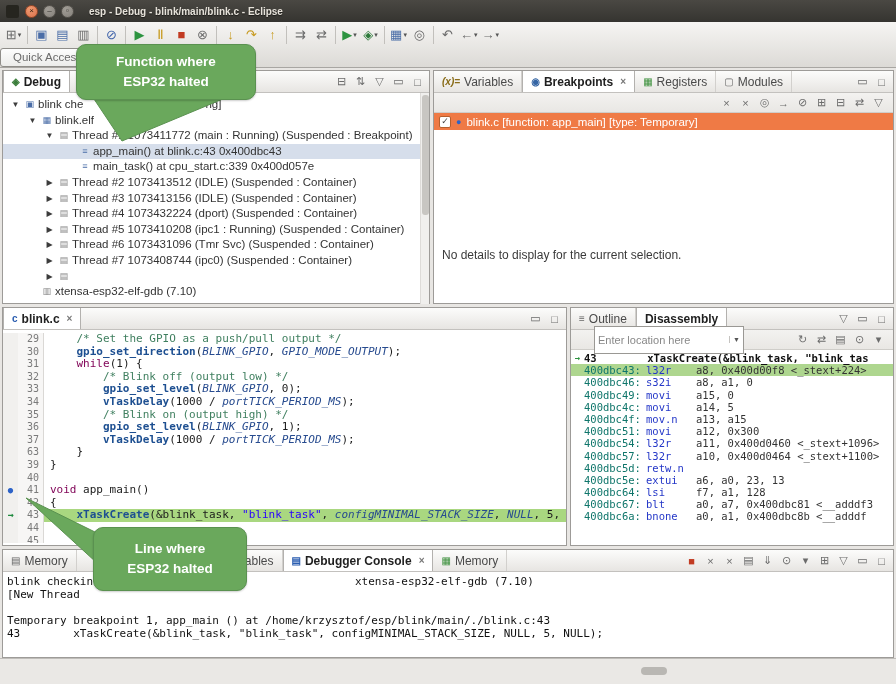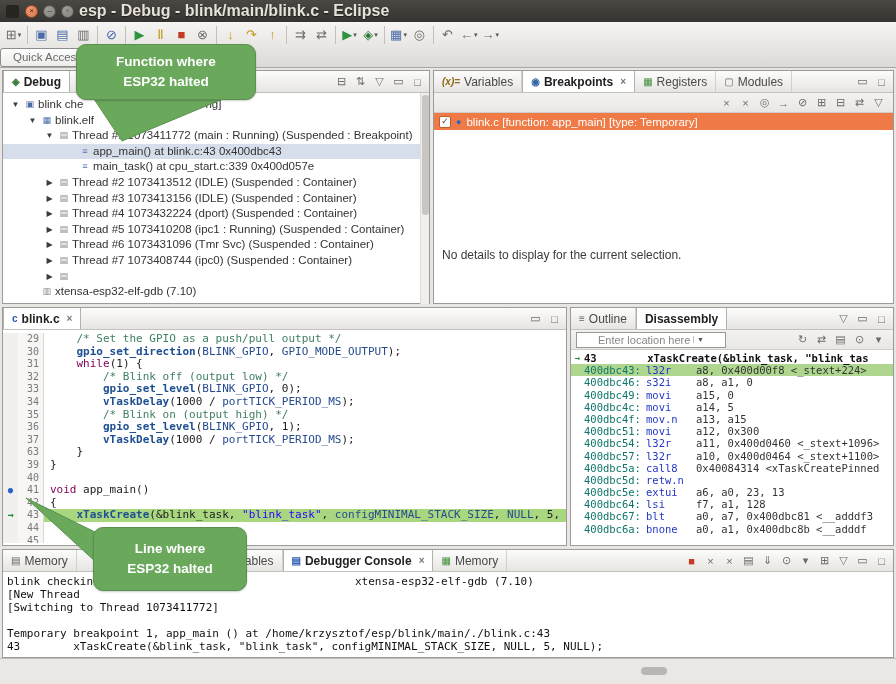--- a/index.html
+++ b/index.html
@@ -5,21 +5,21 @@
   *{box-sizing:border-box;margin:0;padding:0}
   html,body{width:896px;height:684px;overflow:hidden}
   body{position:relative;background:#e8e6e3;font-family:"Liberation Sans",sans-serif;font-size:12px;color:#333;cursor:default}
 
   
   #titlebar{position:absolute;left:0;top:0;width:896px;height:22px;background:linear-gradient(#4a4843,#353430);display:flex;align-items:center;padding:0 6px}
   .winmenu{width:13px;height:13px;background:#26251f;border-radius:2px;margin-right:6px}
   .wbtn{width:13px;height:13px;border-radius:50%;margin-right:5px;display:flex;align-items:center;justify-content:center;font-size:8px;line-height:1;color:#3a2415}
   .wbtn.close{background:radial-gradient(circle at 35% 30%,#f09a70,#d8714c);border:1px solid #9c4a28}
   .wbtn.minmax{background:radial-gradient(circle at 35% 30%,#a19d96,#84807a);border:1px solid #57544e;color:#2e2c28}
-  #title-text{color:#e6e2da;font-weight:bold;font-size:16px;text-shadow:0 1px 1px #1c1b18}
+  #title-text{margin-left:10px;color:#e6e2da;font-weight:bold;font-size:10px;text-shadow:0 1px 1px #1c1b18}
 
   
   #toolbar{position:absolute;left:0;top:22px;width:896px;height:46px;background:linear-gradient(#f6f5f3,#dcdad6);border-bottom:1px solid #a8a6a2}
   #tb-row1{height:25px;display:flex;align-items:center;padding-left:3px}
   #tb-row2{height:20px;display:flex;align-items:center;justify-content:flex-start;padding-right:14px;gap:20px}
   .tbtn{height:21px;min-width:21px;display:flex;align-items:center;justify-content:center;border:1px solid transparent;border-radius:2px;padding:0 1px}
   .tbtn .g{font-size:13px;line-height:1}
   .tbtn .dd{font-size:7px;color:#555;margin-left:1px}
   .tsep{width:1px;height:18px;background:#c2c0bc;margin:0 3px}
   #quick-access{height:19px;padding:1px 12px;border:1px solid #8f8d89;border-radius:3px;background:linear-gradient(#fdfdfd,#ececea);color:#6b6b6b;font-size:11.5px;display:flex;align-items:center}
@@ -60,27 +60,27 @@
 
   
   #editor-panel{left:2px;top:307px;width:565px;height:239px}
   #editor-lines{padding-top:3px;font-family:"DejaVu Sans Mono",monospace;font-size:11px;overflow:hidden;height:213px}
   .eline{height:12.6px;line-height:12.6px;display:flex;white-space:pre}
   .emark{flex:0 0 15px;text-align:center;background:#f1f0ee;font-size:9px}
   .enum{flex:0 0 26px;text-align:right;padding-right:4px;background:#f7f6f5;border-right:1px solid #dad8d5;color:#7a7a7a;font-size:10px}
   .ecode{flex:1;padding-left:6px}
   .ecode.hl{background:#a9d780}
   .pl{color:#1a1a1a}.cm{color:#3f7f5f}.kw{color:#7f0055;font-weight:normal}.st{color:#2a00ff}
-  .fn{color:#1d4f91;font-weight:bold}.mc{color:#274b8f;}.nm{color:#1a1a1a}
+  .fn{color:#1d4f91;font-weight:bold}.mc{color:#274b8f;font-style:italic}.nm{color:#1a1a1a}
   .mk-bp{color:#2d63c8}
   .mk-ip{color:#1f8a3f;font-weight:bold;font-size:10px}
 
   
   #dis-panel{left:570px;top:307px;width:324px;height:239px}
-  #dis-combo{width:150px;height:16px;border:1px solid #9a9894;background:#fff;display:flex;align-items:center;font-size:11px;color:#888;padding:0 21px;margin-left:2px}
+  #dis-combo{width:150px;height:28px;border:1px solid #9a9894;background:#fff;display:flex;align-items:center;font-size:11px;color:#888;padding:0 3px;margin-left:20px}
   #dis-combo .dda{margin-left:auto;border-left:1px solid #c5c3c0;padding-left:3px;font-size:7px;color:#555}
   #dis-lines{font-family:"DejaVu Sans Mono",monospace;font-size:10.5px;overflow:hidden;height:194px;padding-top:2px}
   .drow{height:12.2px;line-height:12.2px;display:flex;white-space:pre}
   .drow.hl{background:#aed68f}
   .dmar{flex:0 0 13px;text-align:center;font-size:9px;color:#2d9440;font-weight:bold}
   .daddr{flex:0 0 62px;color:#0e756a}
   .dop{flex:0 0 50px;color:#2437c8}
   .dargs{color:#333}
   .dsrc{font-weight:bold;color:#111}
 
@@ -405,21 +405,20 @@
   <div id="dis-lines">
       <div class="drow"><span class="dmar">→</span><span class="dsrc">43        xTaskCreate(&amp;blink_task, </span><span class="dsrc st">"blink_tas</span></div>
       <div class="drow hl"><span class="dmar"></span><span class="daddr">400dbc43:</span><span class="dop">l32r</span><span class="dargs">a8, 0x400d00f8 &lt;_stext+224&gt;</span></div>
       <div class="drow"><span class="dmar"></span><span class="daddr">400dbc46:</span><span class="dop">s32i</span><span class="dargs">a8, a1, 0</span></div>
       <div class="drow"><span class="dmar"></span><span class="daddr">400dbc49:</span><span class="dop">movi</span><span class="dargs">a15, 0</span></div>
       <div class="drow"><span class="dmar"></span><span class="daddr">400dbc4c:</span><span class="dop">movi</span><span class="dargs">a14, 5</span></div>
       <div class="drow"><span class="dmar"></span><span class="daddr">400dbc4f:</span><span class="dop">mov.n</span><span class="dargs">a13, a15</span></div>
       <div class="drow"><span class="dmar"></span><span class="daddr">400dbc51:</span><span class="dop">movi</span><span class="dargs">a12, 0x300</span></div>
       <div class="drow"><span class="dmar"></span><span class="daddr">400dbc54:</span><span class="dop">l32r</span><span class="dargs">a11, 0x400d0460 &lt;_stext+1096&gt;</span></div>
       <div class="drow"><span class="dmar"></span><span class="daddr">400dbc57:</span><span class="dop">l32r</span><span class="dargs">a10, 0x400d0464 &lt;_stext+1100&gt;</span></div>
-      <div class="drow"><span class="dmar"></span><span class="daddr">400dbc5a:</span><span class="dop">call8</span><span class="dargs">0x40084314 &lt;xTaskCreatePinned</span></div>
       <div class="drow"><span class="dmar"></span><span class="daddr">400dbc5d:</span><span class="dop">retw.n</span><span class="dargs"></span></div>
       <div class="drow"><span class="dmar"></span><span class="daddr">400dbc5e:</span><span class="dop">extui</span><span class="dargs">a6, a0, 23, 13</span></div>
       <div class="drow"><span class="dmar"></span><span class="daddr">400dbc64:</span><span class="dop">lsi</span><span class="dargs">f7, a1, 128</span></div>
       <div class="drow"><span class="dmar"></span><span class="daddr">400dbc67:</span><span class="dop">blt</span><span class="dargs">a0, a7, 0x400dbc81 &lt;__adddf3</span></div>
       <div class="drow"><span class="dmar"></span><span class="daddr">400dbc6a:</span><span class="dop">bnone</span><span class="dargs">a0, a1, 0x400dbc8b &lt;__adddf</span></div>
     </div>
 </div>
 
 <div class="panel" id="console-panel">
   <div class="tabbar" id="console-tabbar">
@@ -450,21 +449,20 @@
         <span class="vicon">▾</span>
         <span class="vicon">⊞</span>
         <span class="vicon">▽</span>
         <span class="vicon">▭</span>
         <span class="vicon">□</span>
       </div>
     </div>
   <div id="console-out">
       <div class="cline"><span>blink checkin</span><span class="cright">xtensa-esp32-elf-gdb (7.10)</span></div>
       <div class="cline">[New Thread </div>
-      <div class="cline">[Switching to Thread 1073411772]</div>
       <div class="cline">&nbsp;</div>
       <div class="cline">Temporary breakpoint 1, app_main () at /home/krzysztof/esp/blink/main/./blink.c:43</div>
       <div class="cline">43        xTaskCreate(&amp;blink_task, "blink_task", configMINIMAL_STACK_SIZE, NULL, 5, NULL);</div>
     </div>
 </div>
 
 <div id="status-strip">
   <div id="status-thumb"></div>
 </div>
 

